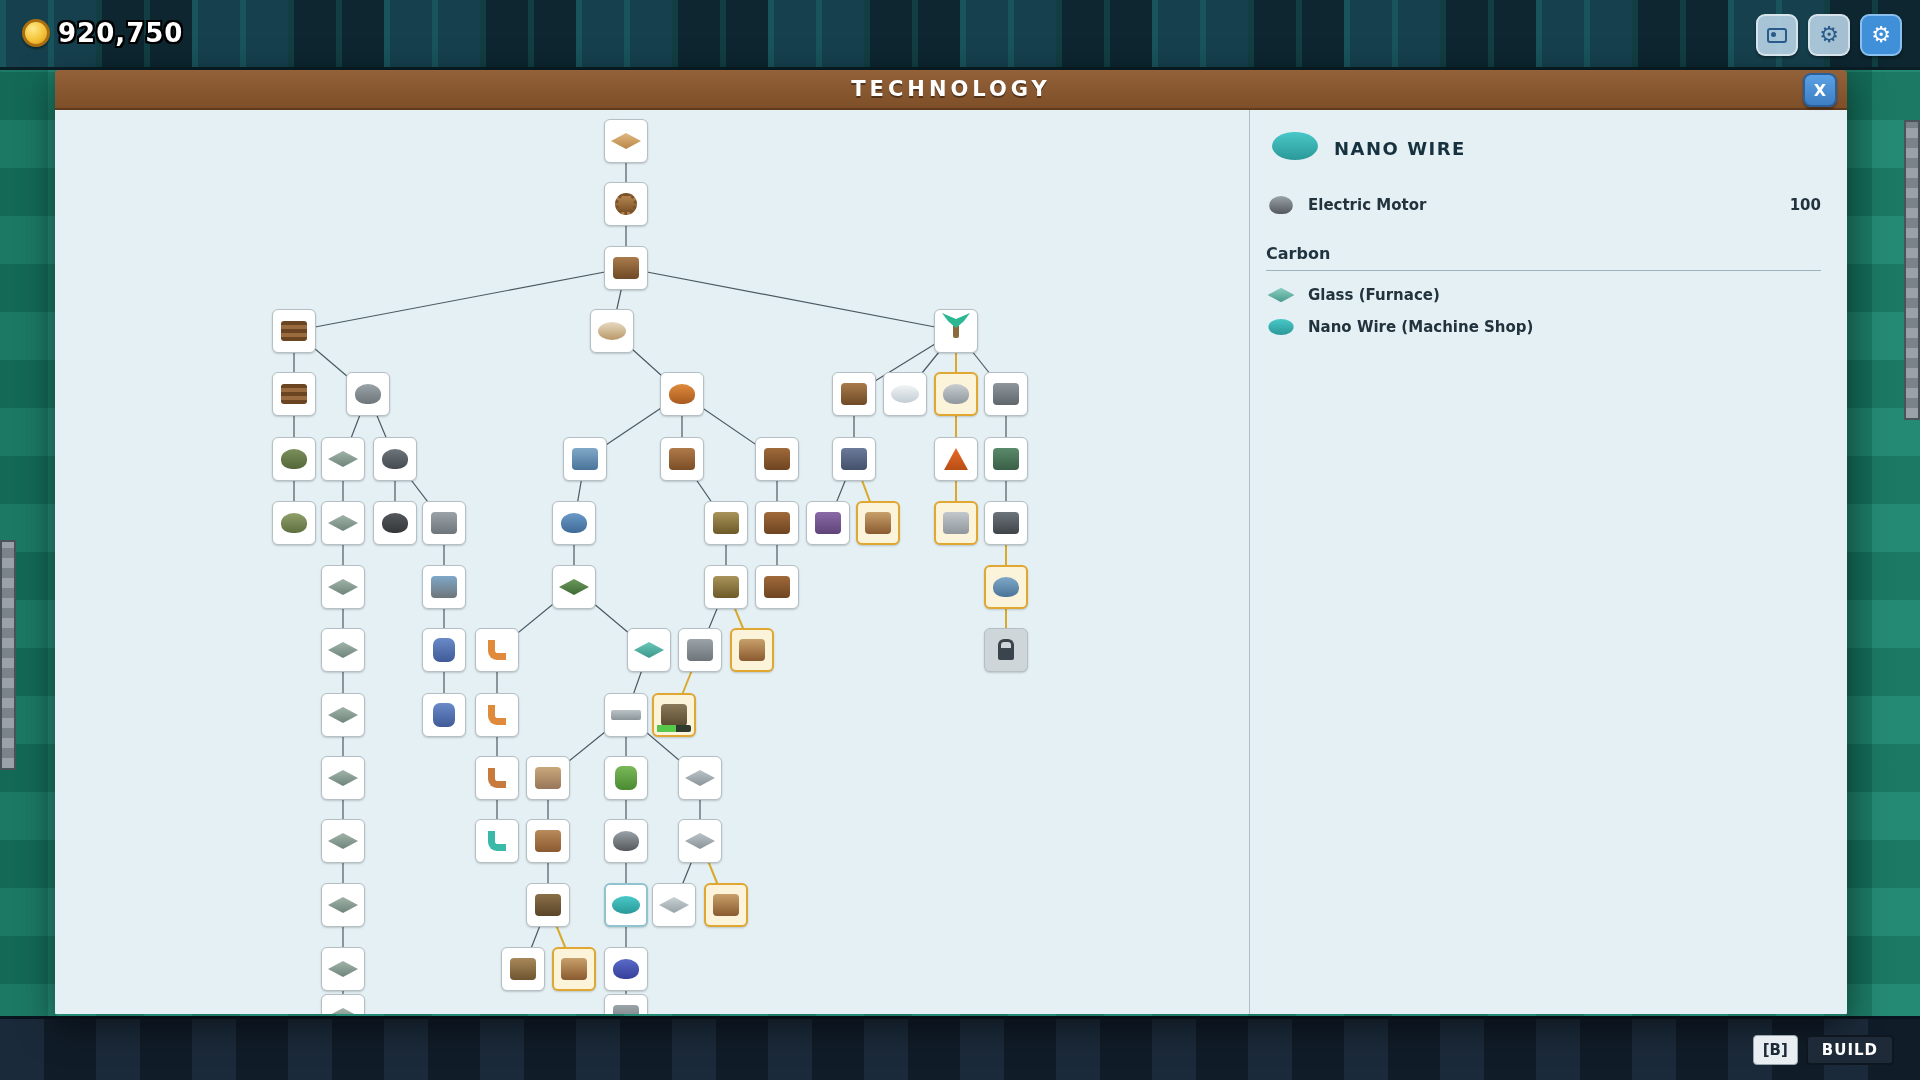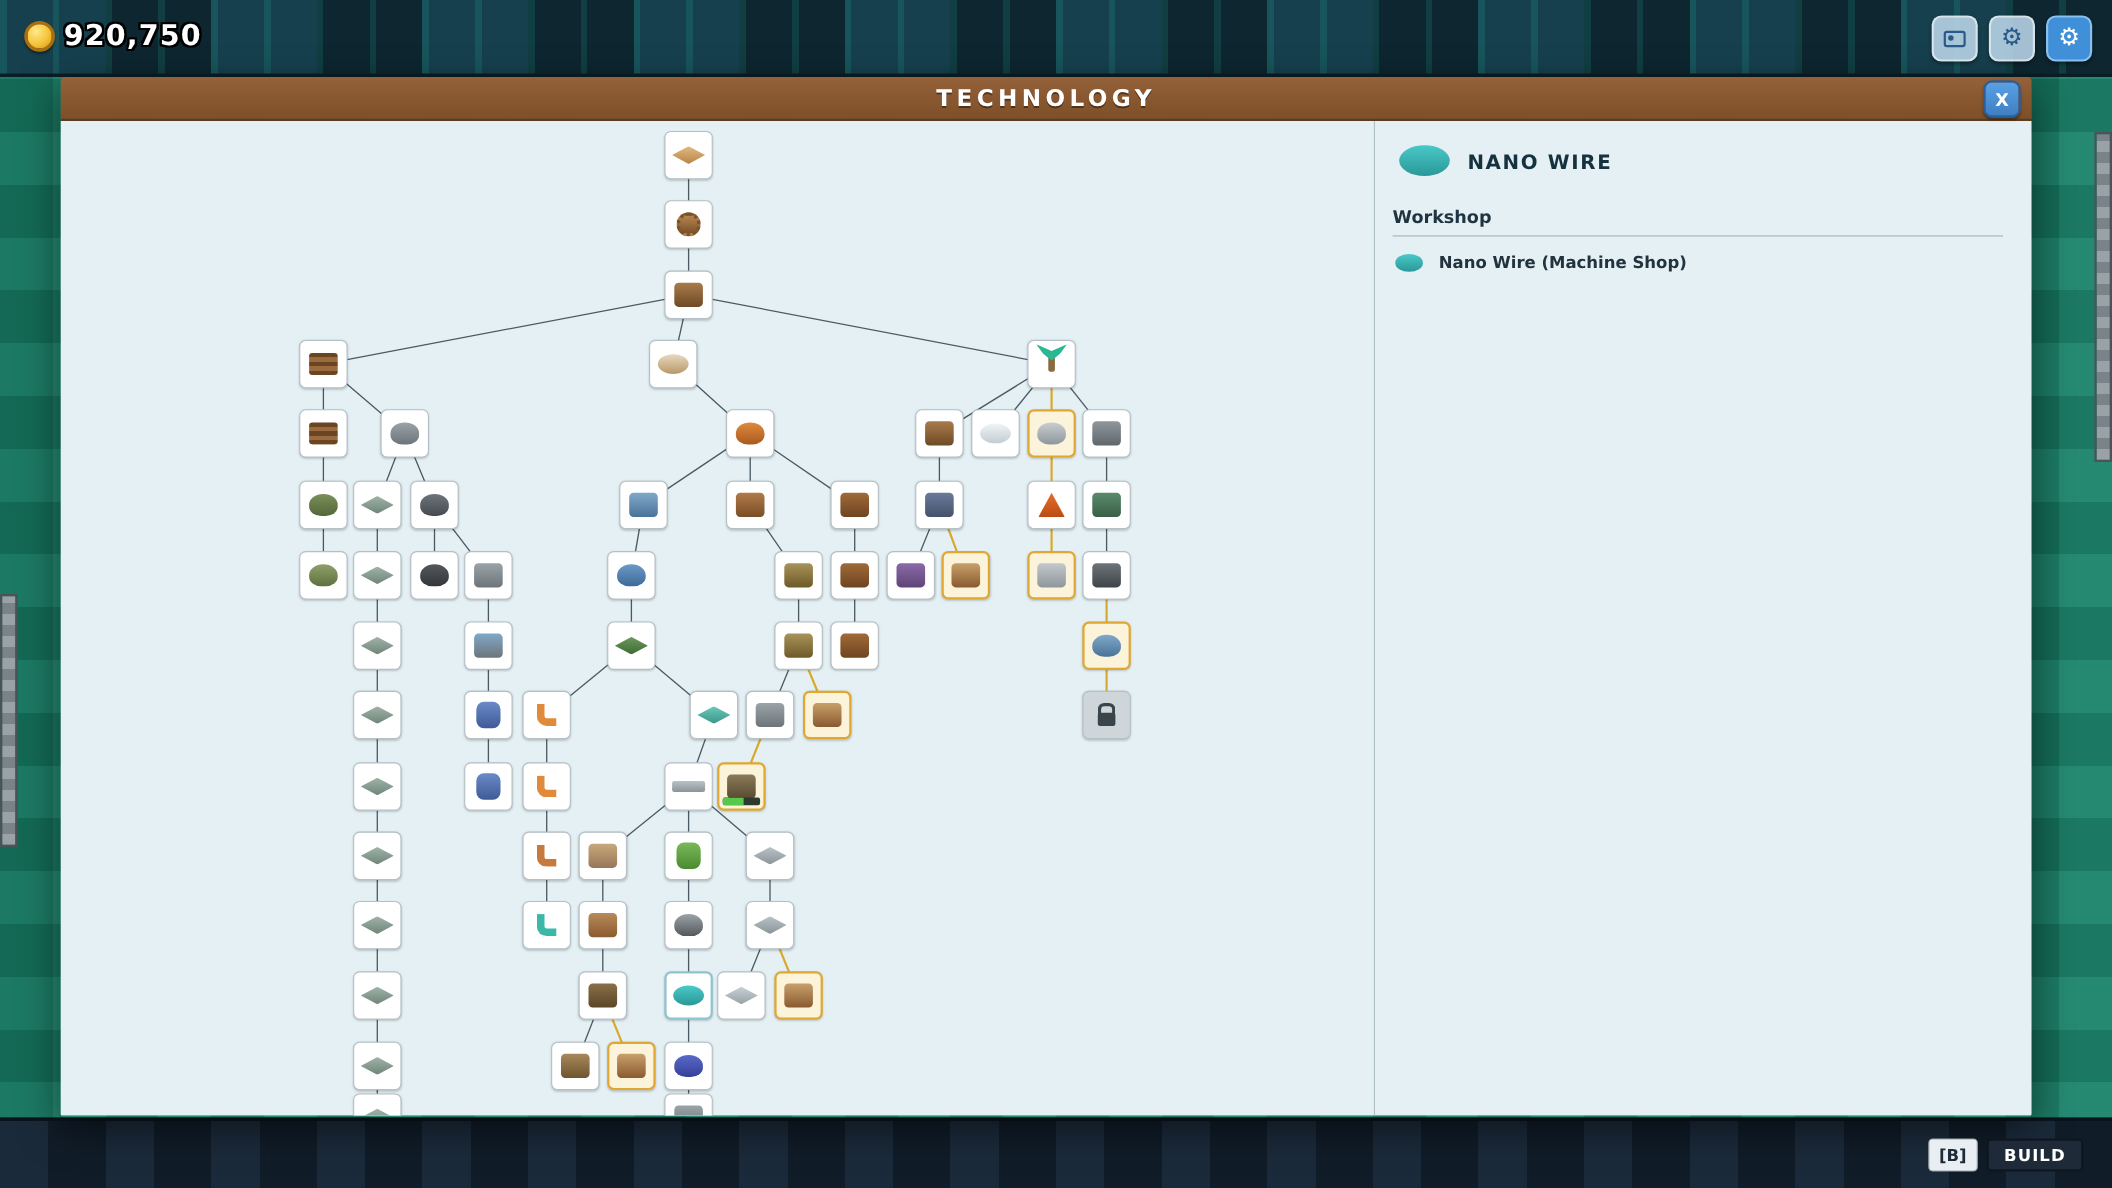--- a/index.html
+++ b/index.html
@@ -459,24 +459,39 @@
           <span class="icon cube" style="background: linear-gradient(rgb(154, 163, 168), rgb(109, 117, 122));"></span>
         </div>
       </div>
 
     <div class="detail-panel">
       <div class="panel-head">
         <span id="panel-icon-slot"><span class="icon disc big" style="background: linear-gradient(rgb(74, 200, 200), rgb(42, 152, 152));"></span></span>
         <span class="panel-title">NANO WIRE</span>
       </div>
       <div class="sec">
+        <div>
+            <div class="item-row">
+              <span class="ic-box">
+                <span class="icon dome mini" style="background: linear-gradient(rgb(154, 163, 168), rgb(84, 88, 92));"></span>
+              </span>
+              <span>Electric Motor</span>
+              <span class="amount">100</span>
+            </div>
+          </div>
       </div>
       <div class="sec">
-        <div class="sec-title">Workshop</div>
+        <div class="sec-title">Carbon</div>
         <div>
+            <div class="item-row">
+              <span class="ic-box">
+                <span class="icon flat mini" style="background: linear-gradient(rgb(138, 208, 194), rgb(74, 154, 140));"></span>
+              </span>
+              <span>Glass (Furnace)</span>
+            </div>
             <div class="item-row">
               <span class="ic-box">
                 <span class="icon disc mini" style="background: linear-gradient(rgb(74, 200, 200), rgb(42, 152, 152));"></span>
               </span>
               <span>Nano Wire (Machine Shop)</span>
             </div>
           </div>
       </div>
     </div>
 

